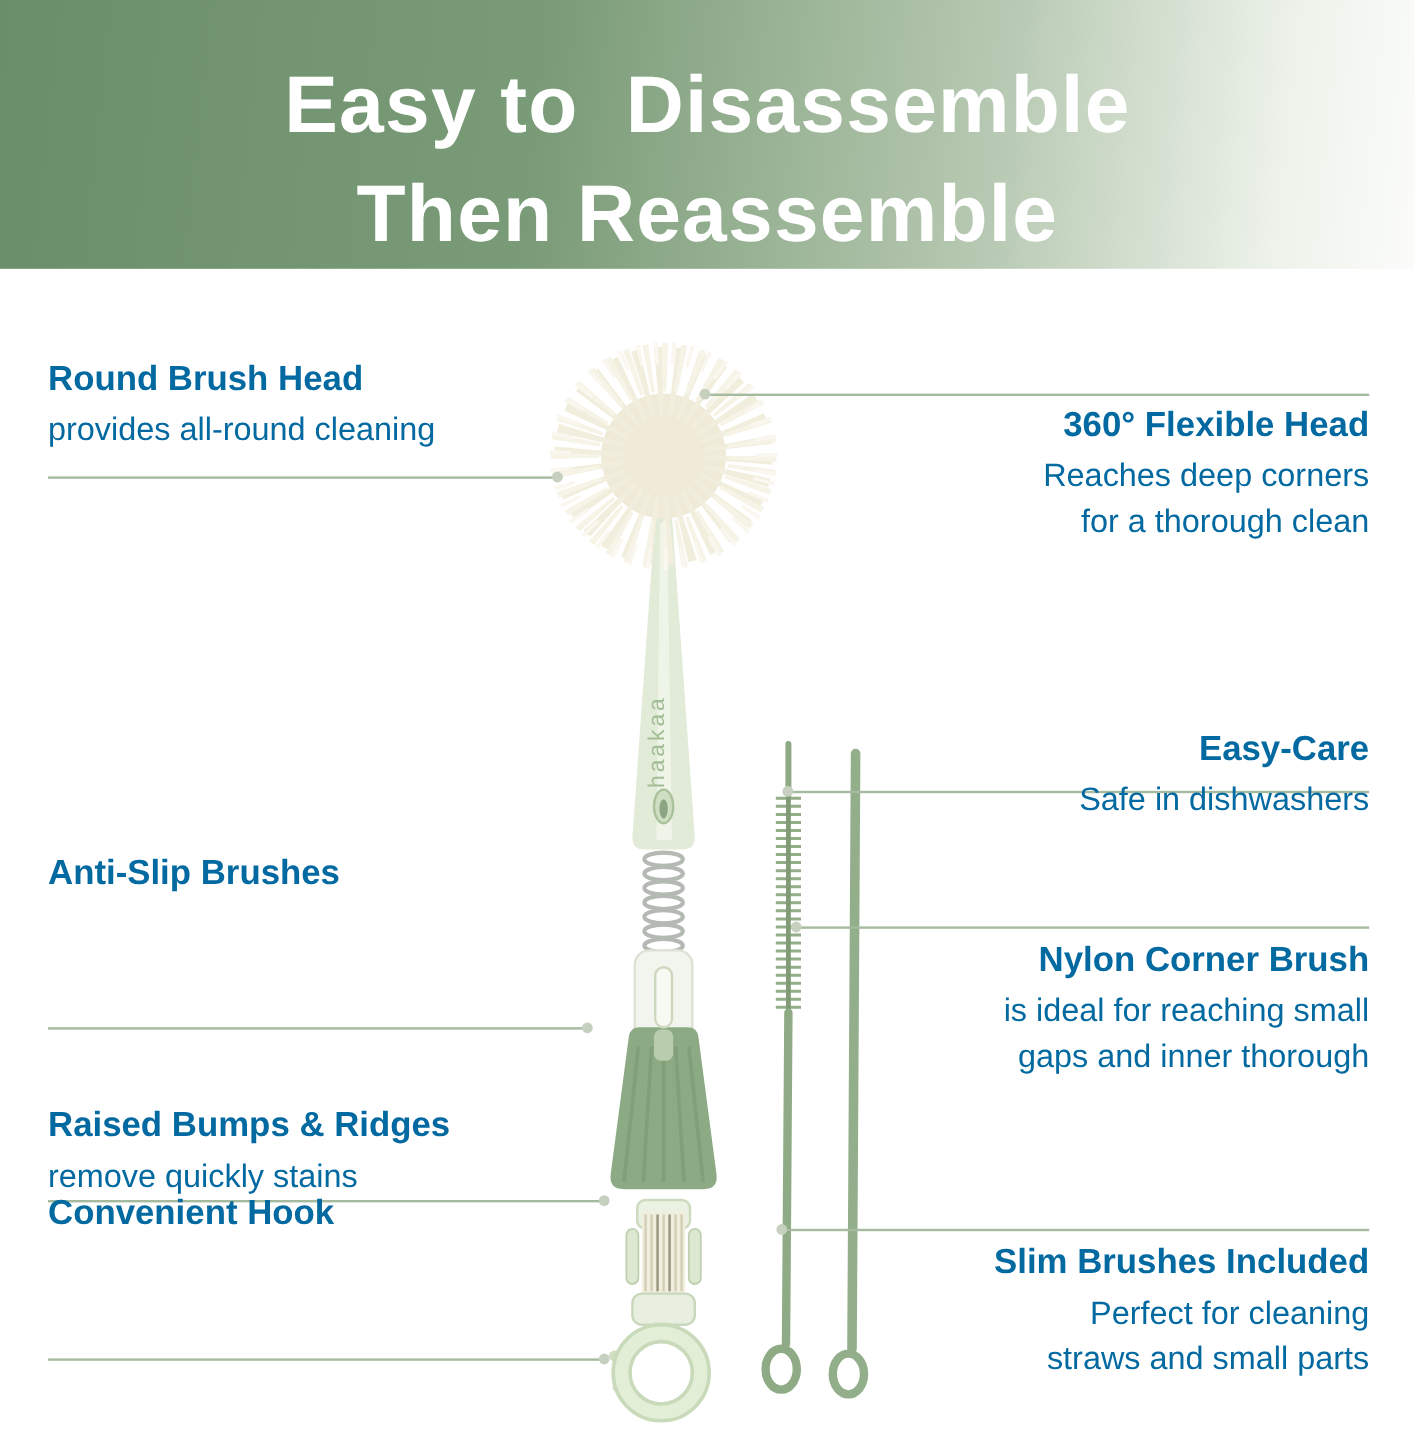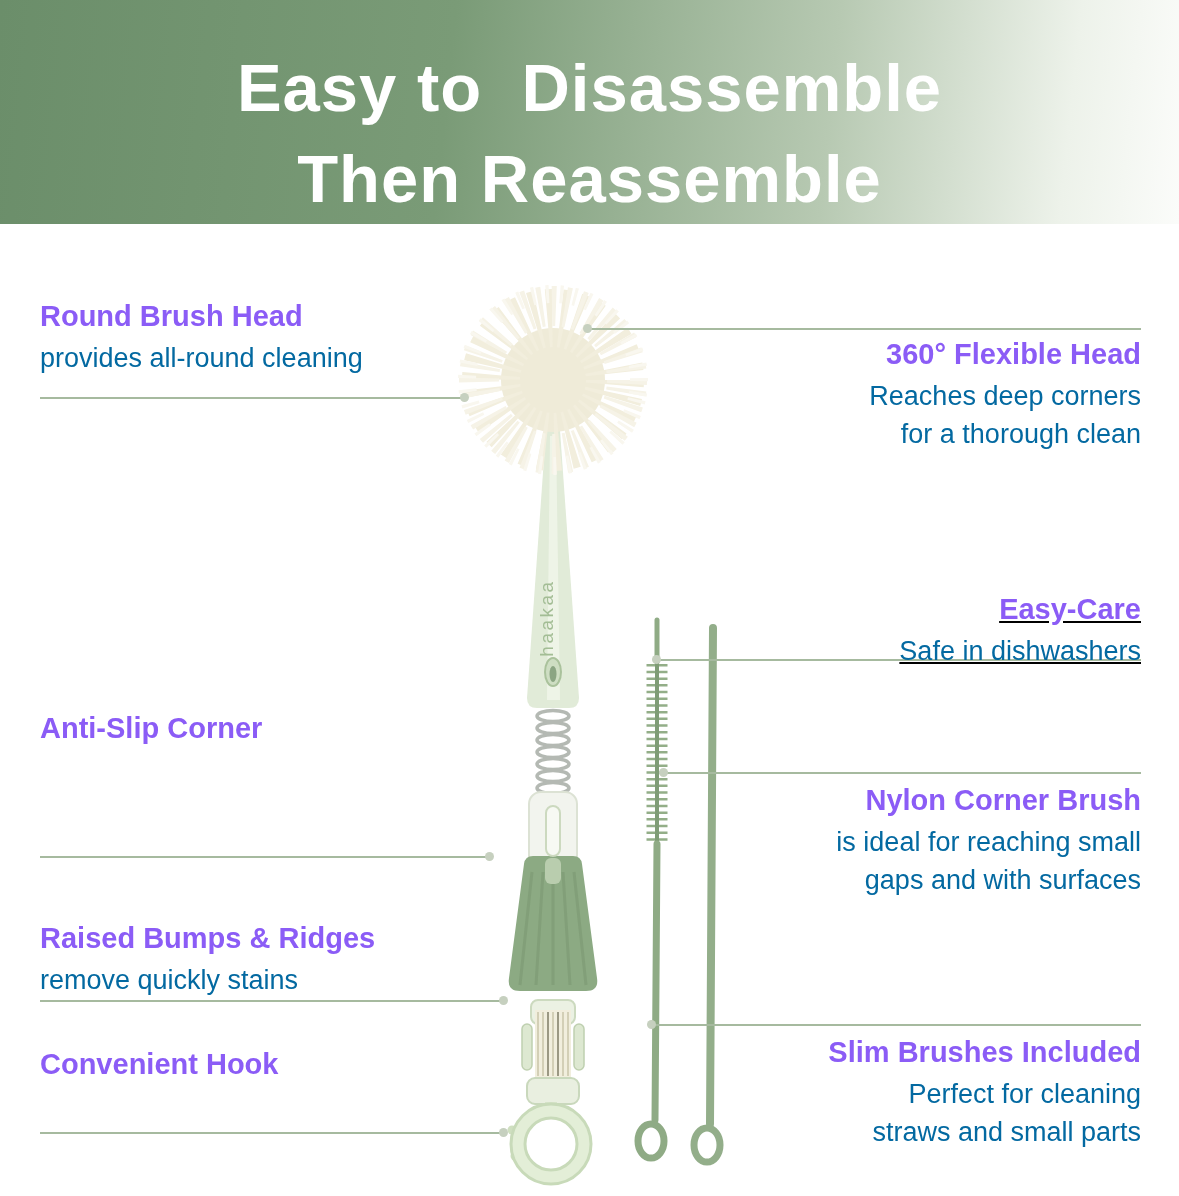--- a/index.html
+++ b/index.html
@@ -11,21 +11,21 @@
   .hero {
     position:absolute; left:0; top:0; width:1179px; height:224px;
     background:linear-gradient(96deg, #6b8e6a 0%, #7a9b77 38%, #b7c9b2 70%, #edf2ea 90%, #fbfcfa 100%);
     display:flex; align-items:flex-end; justify-content:center;
   }
   .hero-title { text-align:center; color:#ffffff; font-size:67px; font-weight:800; line-height:1.36; letter-spacing:1px; }
   .hero-title .tline { white-space:pre; }
 
   .callout { position:absolute; z-index:5; }
   .callout.right { text-align:right; right:38px; }
-  .ctitle { font-size:29px; font-weight:700; color:#8b5cf6; }
+  .ctitle { font-size:29px; font-weight:700; color:#0369a1; }
   .cbody  { font-size:27px; color:#0369a1; line-height:1.42; margin-top:6px; white-space:pre-line; }
 
   .cline { position:absolute; height:2px; background:#a6ba9f; z-index:3; }
   .cdot  { position:absolute; width:9px; height:9px; border-radius:50%; background:#c6d0bf; z-index:4; }
 
   .product-svg { position:absolute; left:420px; top:270px; z-index:2; }
 </style>
 </head>
 <body>
 
@@ -37,47 +37,47 @@
       <div class="tline">Then Reassemble</div>
     </div>
   </header>
 
   <div class="callout left" style="left:40px; top:300px;">
     <div class="ctitle">Round Brush Head</div>
     <div class="cbody">provides all-round cleaning</div>
   </div>
 
   <div class="callout left" style="left:40px; top:712px;">
-    <div class="ctitle">Anti-Slip Corner</div>
+    <div class="ctitle">Anti-Slip Brushes</div>
   </div>
 
   <div class="callout left" style="left:40px; top:922px;">
     <div class="ctitle">Raised Bumps &amp; Ridges</div>
     <div class="cbody">remove quickly stains</div>
   </div>
 
-  <div class="callout left" style="left:40px; top:1048px;">
+  <div class="callout left" style="left:40px; top:995px;">
     <div class="ctitle">Convenient Hook</div>
   </div>
 
   <div class="callout right" style="top:338px;margin-left:48px;">
     <div class="ctitle">360° Flexible Head</div>
     <div class="cbody">Reaches deep corners
 for a thorough clean</div>
   </div>
 
-  <div class="callout right" style="top:593px;text-decoration:underline;">
+  <div class="callout right" style="top:608px;">
     <div class="ctitle">Easy-Care</div>
     <div class="cbody">Safe in dishwashers</div>
   </div>
 
   <div class="callout right" style="top:784px;">
     <div class="ctitle">Nylon Corner Brush</div>
     <div class="cbody">is ideal for reaching small
-gaps and with surfaces</div>
+gaps and inner thorough</div>
   </div>
 
   <div class="callout right" style="top:1036px;">
     <div class="ctitle">Slim Brushes Included</div>
     <div class="cbody">Perfect for cleaning
 straws and small parts</div>
   </div>
 
   <div class="cline" style="left:40px;  top:397px;  width:428px;"></div>
   <div class="cline" style="left:40px;  top:856px;  width:450px;"></div>

